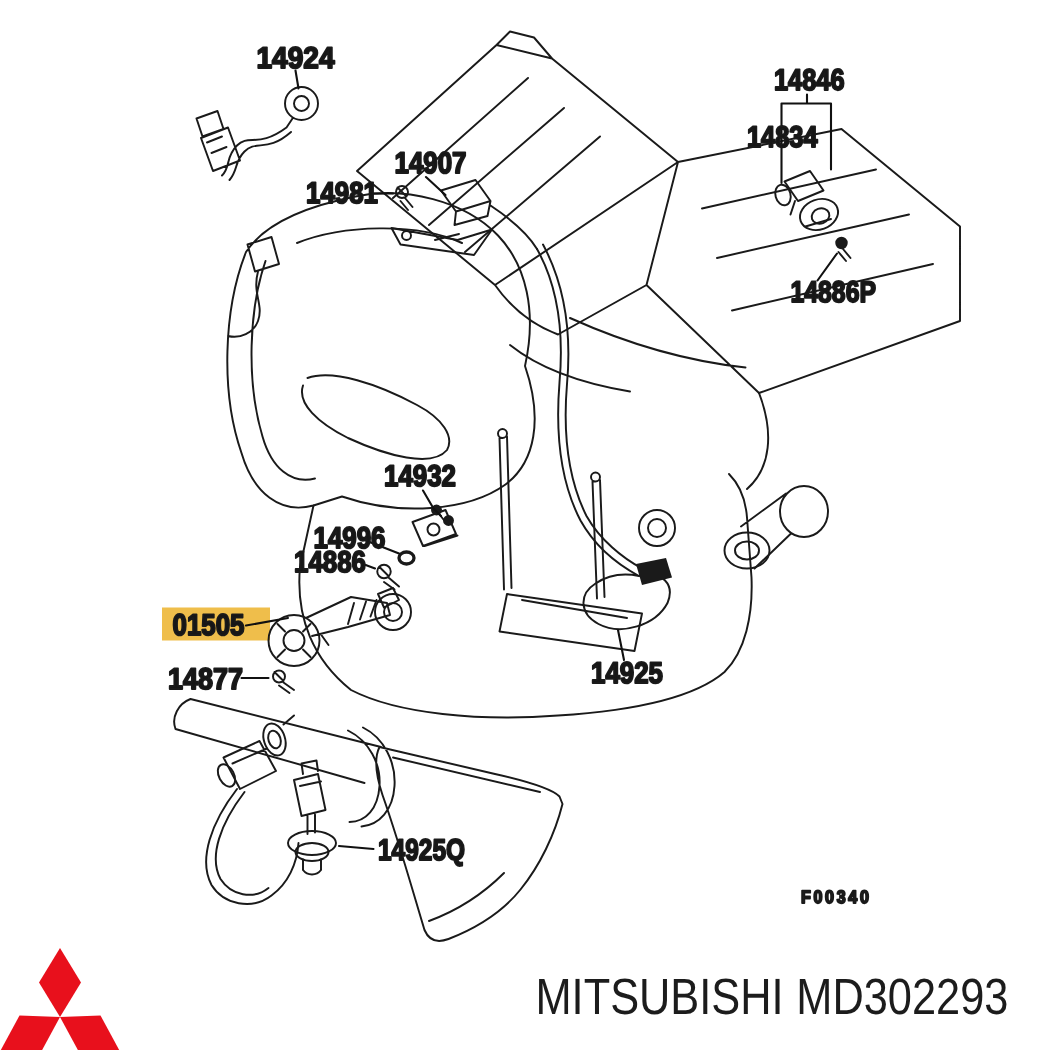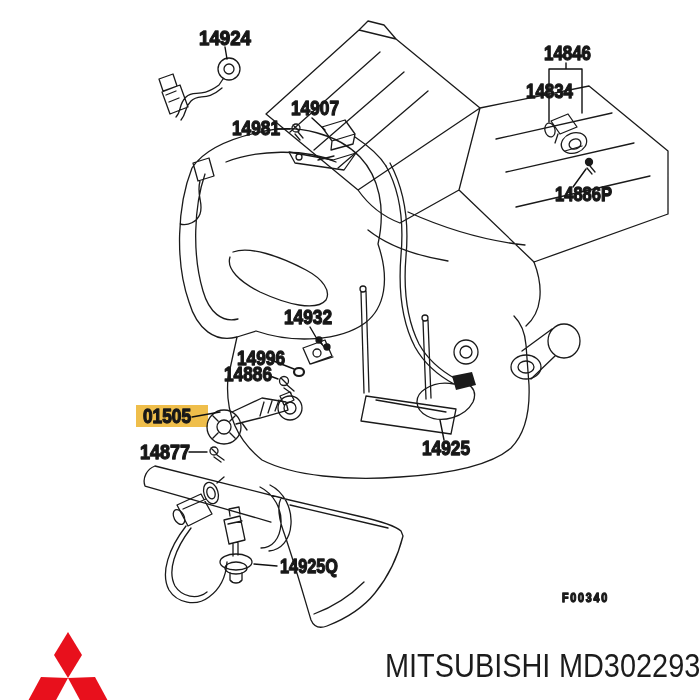--- a/index.html
+++ b/index.html
@@ -1,20 +1,20 @@
 <!DOCTYPE html>
 <html><head>
 <meta charset="utf-8">
 <style>
   html,body{margin:0;padding:0;}
   body{
     width:700px;height:700px;overflow:hidden;position:relative;
     background:#ffffff;font-family:"Liberation Sans",sans-serif;
   }
-  .stage{position:absolute;inset:0;margin-left:28px;}
+  .stage{position:absolute;inset:0;}
   svg text{font-family:"Liberation Sans","DejaVu Sans",sans-serif;}
   .part-label{font-weight:bold;font-size:20px;fill:#161616;}
   .fig-code{font-weight:bold;font-size:12px;fill:#222;letter-spacing:2px;}
   .footer-text{
     position:absolute;left:357px;top:648px;
     font-size:34px;color:#1c1c1c;white-space:nowrap;
     transform:scaleX(0.85);transform-origin:left top;line-height:1;
   }
   .footer-text .code{margin-left:10px;}
   .logo{position:absolute;left:0;top:632px;}

